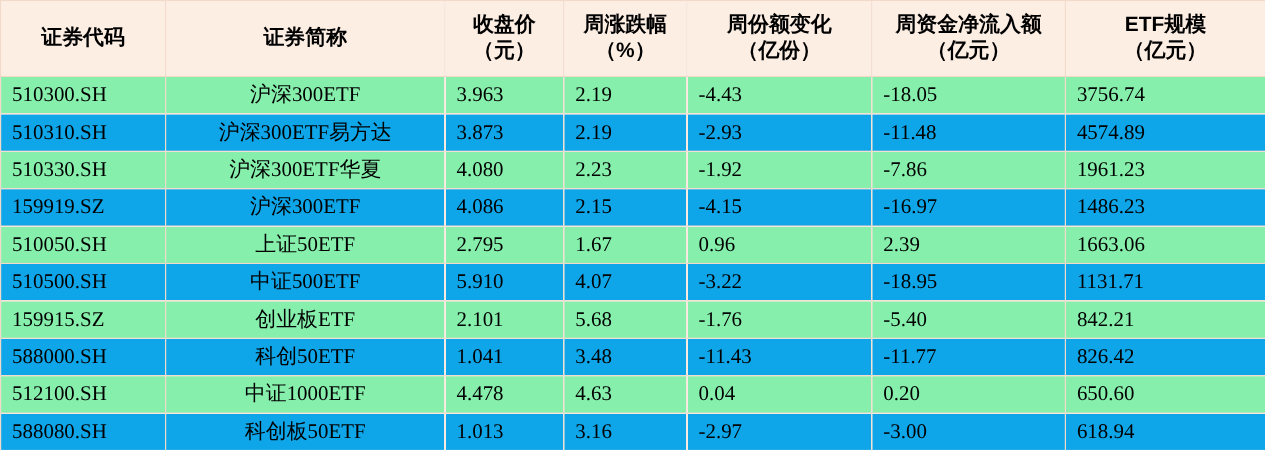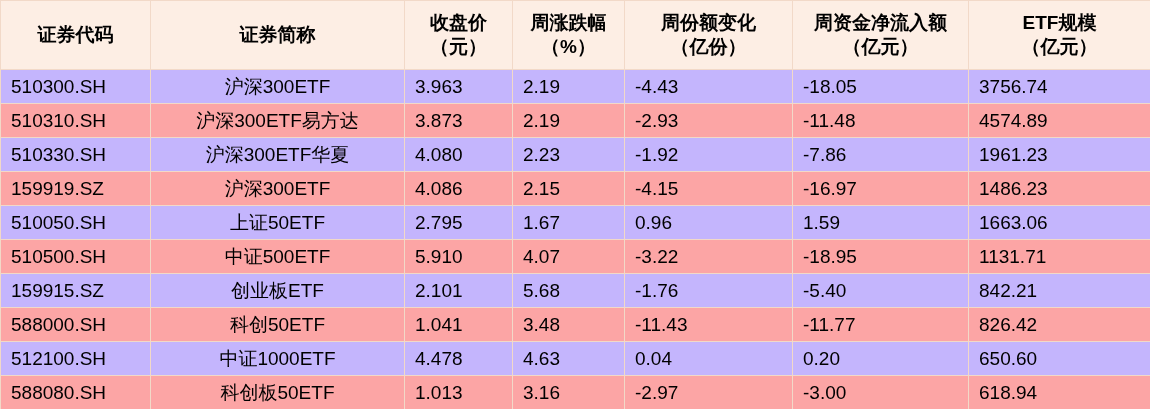--- a/index.html
+++ b/index.html
@@ -37,24 +37,26 @@
     font-size: 19px;
   }
   thead th .hdr-line {
     display: block;
   }
   tbody td {
     height: 33px;
     vertical-align: middle;
   }
   tbody tr.row-even td {
-    background: #fca5a5;
+    background: #0ea5e9;
+    font-family: Liberation Serif, serif;
   }
   tbody tr.row-odd td {
-    background: #c4b5fd;
+    background: #86efac;
+    font-family: Liberation Serif, serif;
   }
   td.col-code {
     text-align: left;
     padding-left: 14px;
   }
   td.col-name {
     text-align: center;
     padding-left: 14px;
   }
   td.num {
@@ -149,21 +151,21 @@
         <td class="num">-4.15</td>
         <td class="num">-16.97</td>
         <td class="num">1486.23</td>
       </tr>
       <tr class="row-odd">
         <td class="col-code">510050.SH</td>
         <td class="col-name">上证50ETF</td>
         <td class="num">2.795</td>
         <td class="num">1.67</td>
         <td class="num">0.96</td>
-        <td class="num">1.59</td>
+        <td class="num">2.39</td>
         <td class="num">1663.06</td>
       </tr>
       <tr class="row-even">
         <td class="col-code">510500.SH</td>
         <td class="col-name">中证500ETF</td>
         <td class="num">5.910</td>
         <td class="num">4.07</td>
         <td class="num">-3.22</td>
         <td class="num">-18.95</td>
         <td class="num">1131.71</td>

